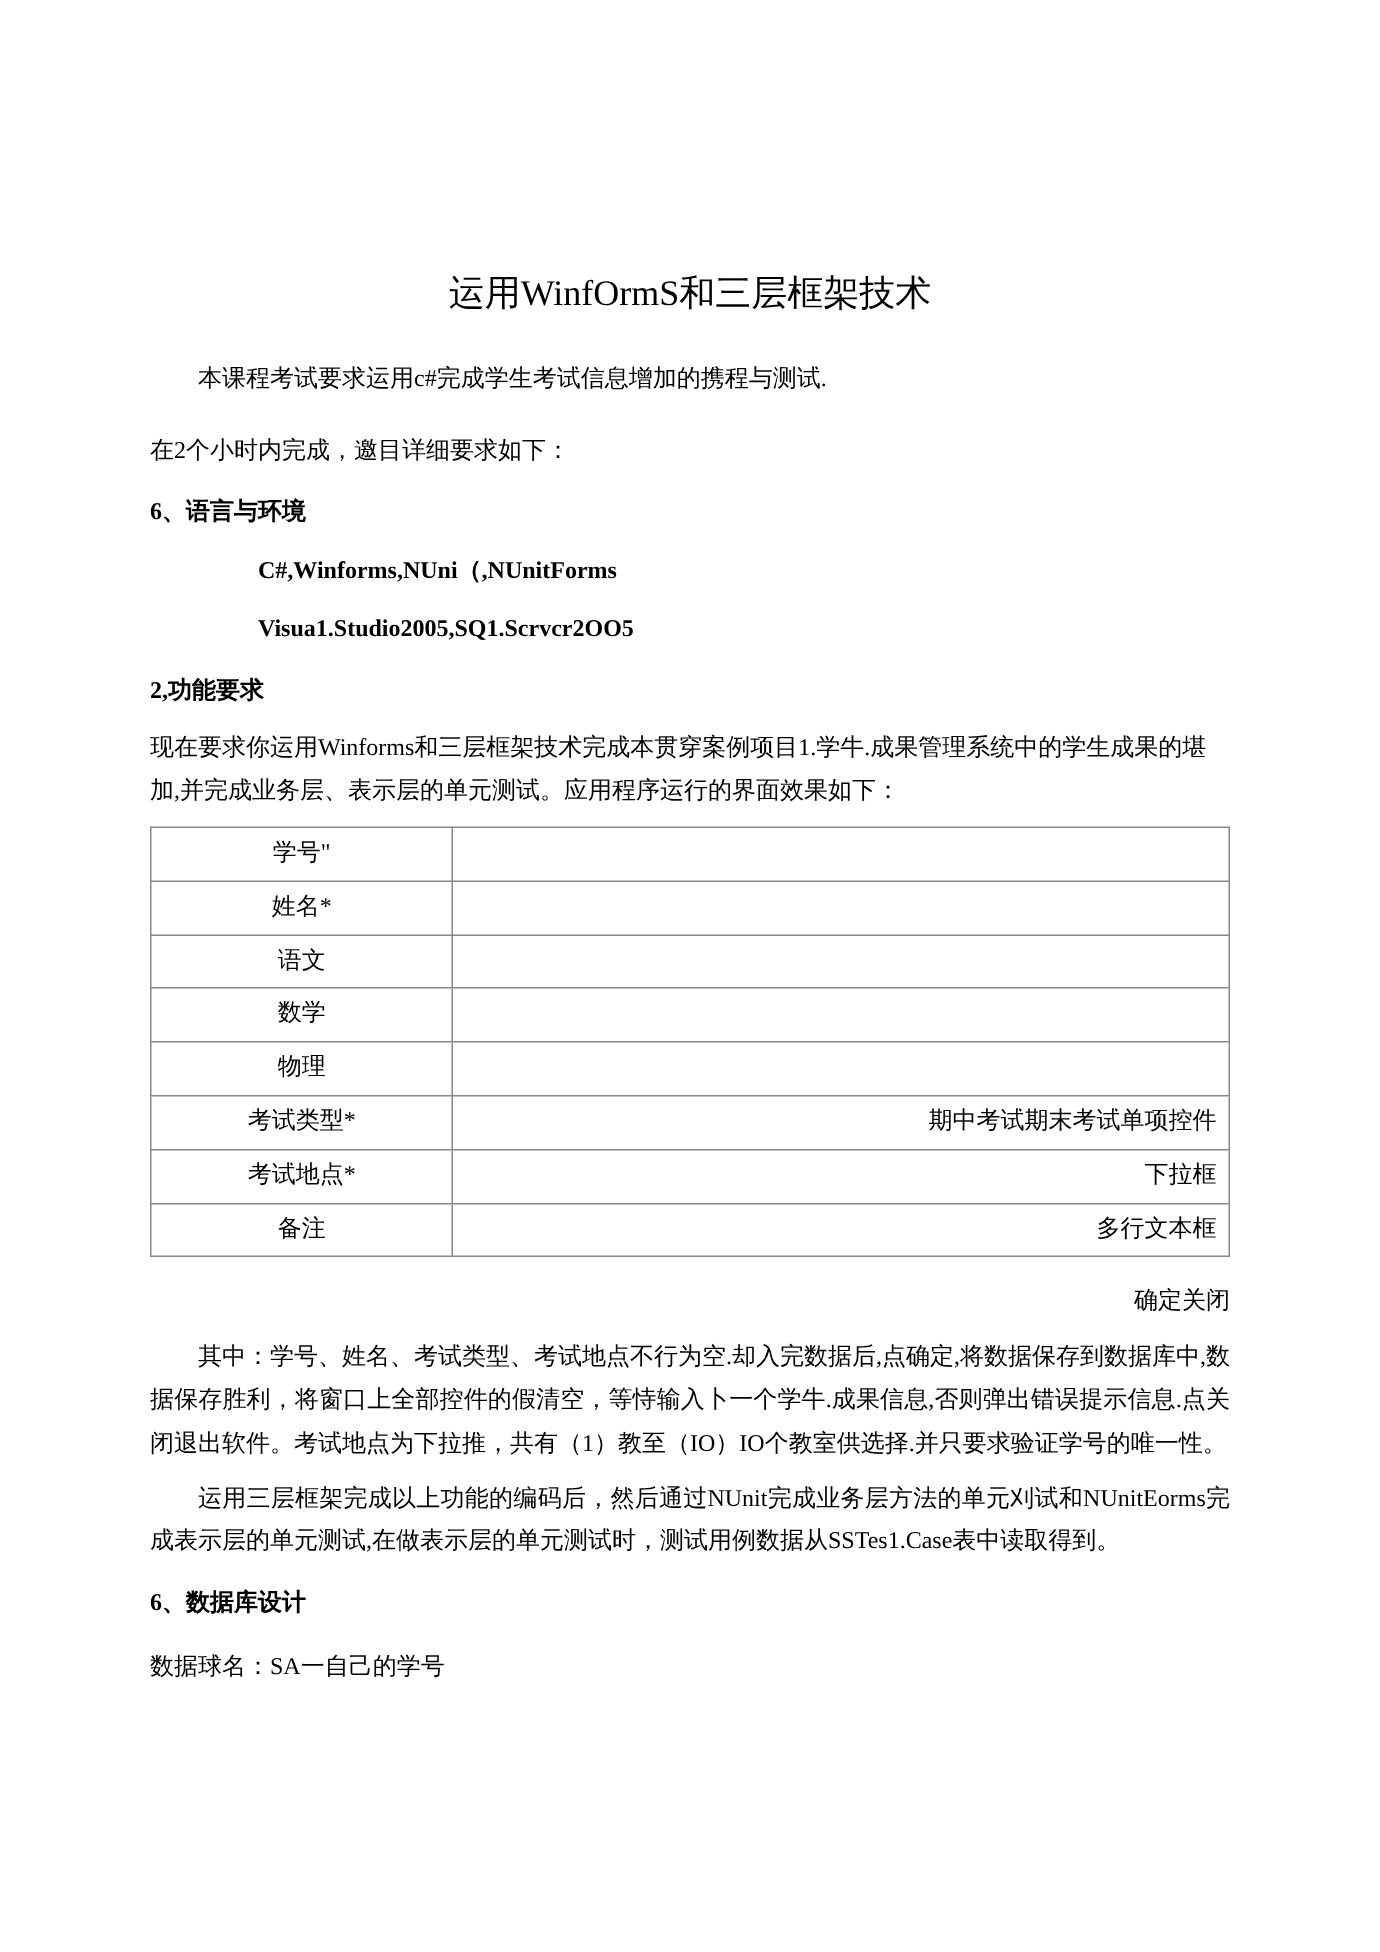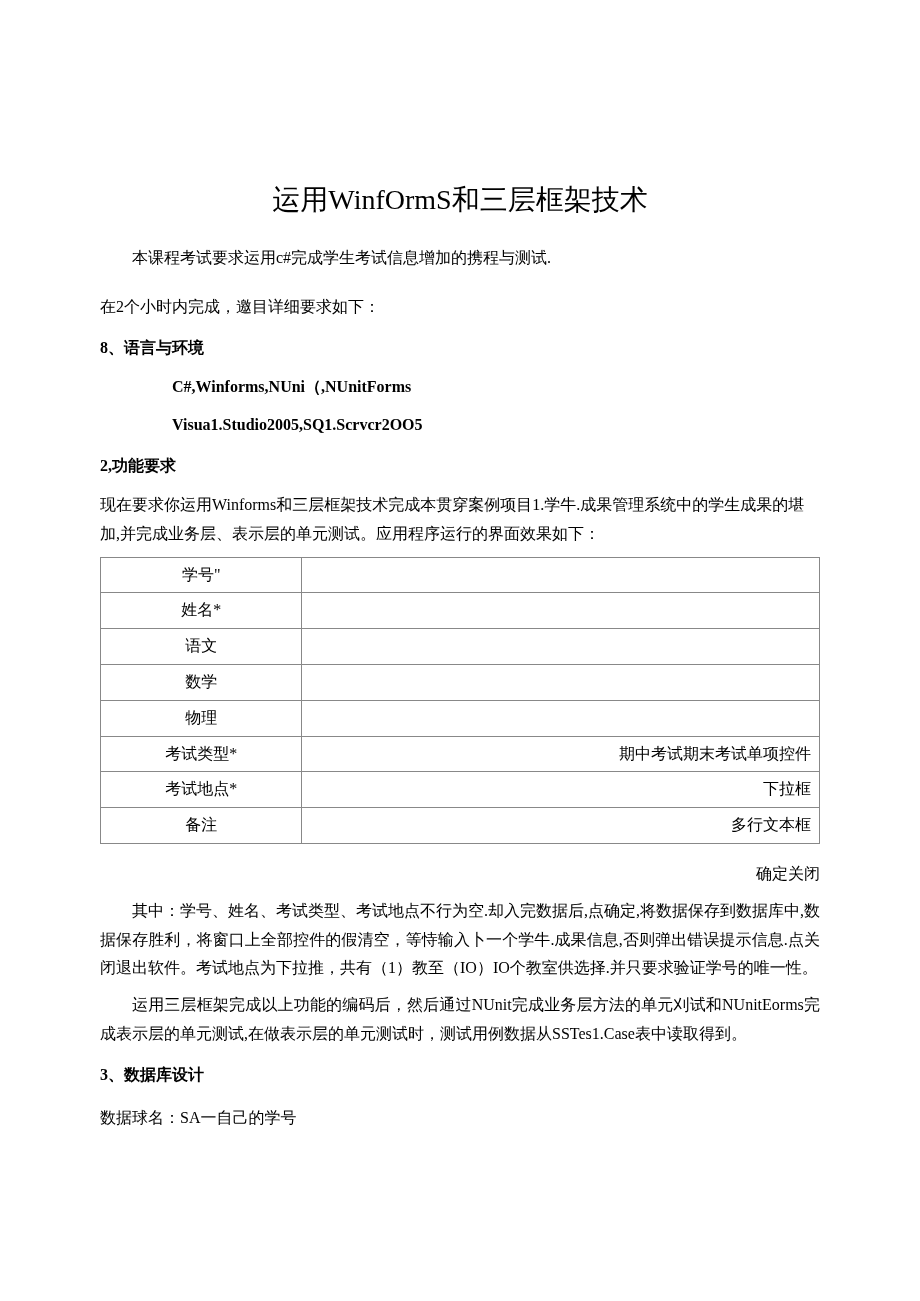--- a/index.html
+++ b/index.html
@@ -11,21 +11,21 @@
       background: #ffffff;
       font-family: "SimSun", "宋体", serif;
       width: 920px;
       padding: 180px 100px 60px 100px;
       font-size: 16px;
       color: #000;
       line-height: 1.8;
     }
     .title {
       text-align: center;
-      font-size: 28px;
+      font-size: 24px;
       font-weight: normal;
       line-height: 1.4;
       margin-bottom: 25px;
       font-family: "SimSun", "宋体", serif;
     }
     .intro {
       text-indent: 2em;
       margin-bottom: 20px;
     }
     .para {
@@ -86,21 +86,21 @@
 
 <p class="intro">
   <span>本课程考试要求运用c#完成学生考试信息增加的携程与测试.</span>
 </p>
 
 <p class="para">
   <span>在2个小时内完成，邀目详细要求如下：</span>
 </p>
 
 <p class="section-heading">
-  <span class="bold">8、语言与环境</span>
+  <span class="bold">6、语言与环境</span>
 </p>
 
 <p class="indented bold">C#,Winforms,NUni（,NUnitForms</p>
 <p class="indented bold">Visua1.Studio2005,SQ1.Scrvcr2OO5</p>
 
 <p class="section-heading">
   <span class="bold">2,功能要求</span>
 </p>
 
 <p class="para">现在要求你运用Winforms和三层框架技术完成本贯穿案例项目1.学牛.成果管理系统中的学生成果的堪加,并完成业务层、表示层的单元测试。应用程序运行的界面效果如下：</p>
@@ -142,18 +142,18 @@
   </tbody>
 </table>
 
 <p class="after-table">确定关闭</p>
 
 <p class="body-para">其中：学号、姓名、考试类型、考试地点不行为空.却入完数据后,点确定,将数据保存到数据库中,数据保存胜利，将窗口上全部控件的假清空，等恃输入卜一个学牛.成果信息,否则弹出错误提示信息.点关闭退出软件。考试地点为下拉推，共有（1）教至（IO）IO个教室供选择.并只要求验证学号的唯一性。</p>
 
 <p class="body-para">运用三层框架完成以上功能的编码后，然后通过NUnit完成业务层方法的单元刈试和NUnitEorms完成表示层的单元测试,在做表示层的单元测试时，测试用例数据从SSTes1.Case表中读取得到。</p>
 
 <p class="section-heading">
-  <span class="bold">3、数据库设计</span>
+  <span class="bold">6、数据库设计</span>
 </p>
 
 <p class="no-indent" style="margin-top:14px;">
   <span>数据球名：SA一自己的学号</span>
 </p>
 
 </body></html>

